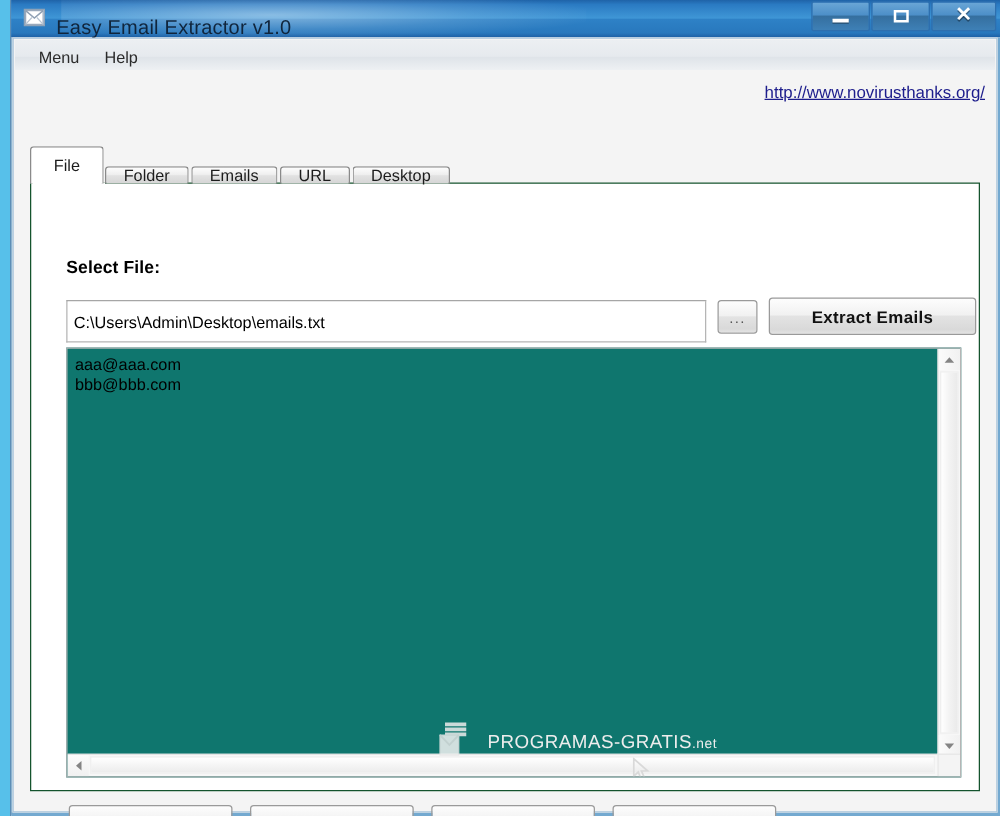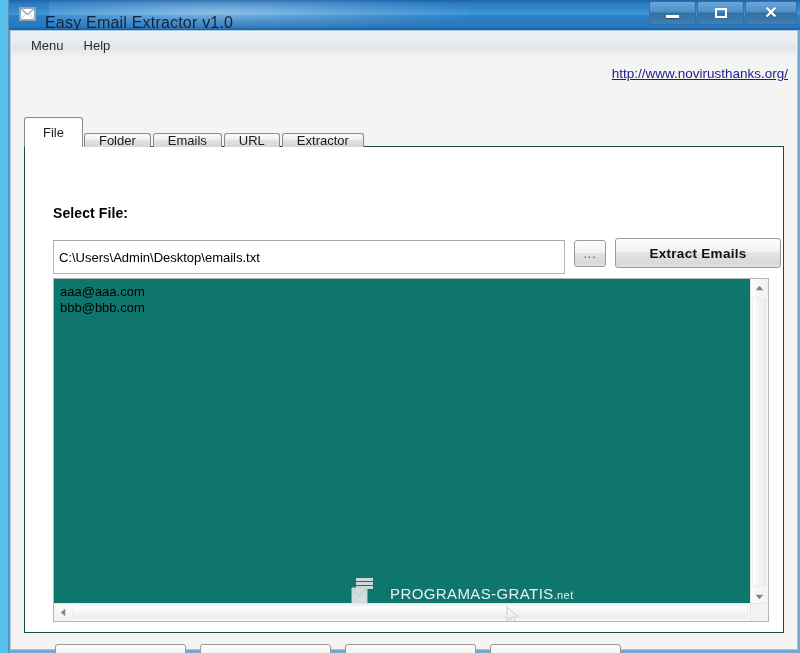--- a/index.html
+++ b/index.html
@@ -472,21 +472,21 @@
 
       <div id="formbody">
 
         <a id="weblink" href="#">http://www.novirusthanks.org/</a>
 
         <div id="tabstrip">
           <div class="tab active">File</div>
           <div class="tab">Folder</div>
           <div class="tab">Emails</div>
           <div class="tab">URL</div>
-          <div class="tab">Extractor</div>
+          <div class="tab">Desktop</div>
         </div>
 
         <div id="tabpanel">
 
           <div id="label-select-file">Select File:</div>
 
           <input id="path-input" type="text" value="C:\Users\Admin\Desktop\emails.txt" style="">
 
           <div id="browse-btn" class="btn">...</div>
 

